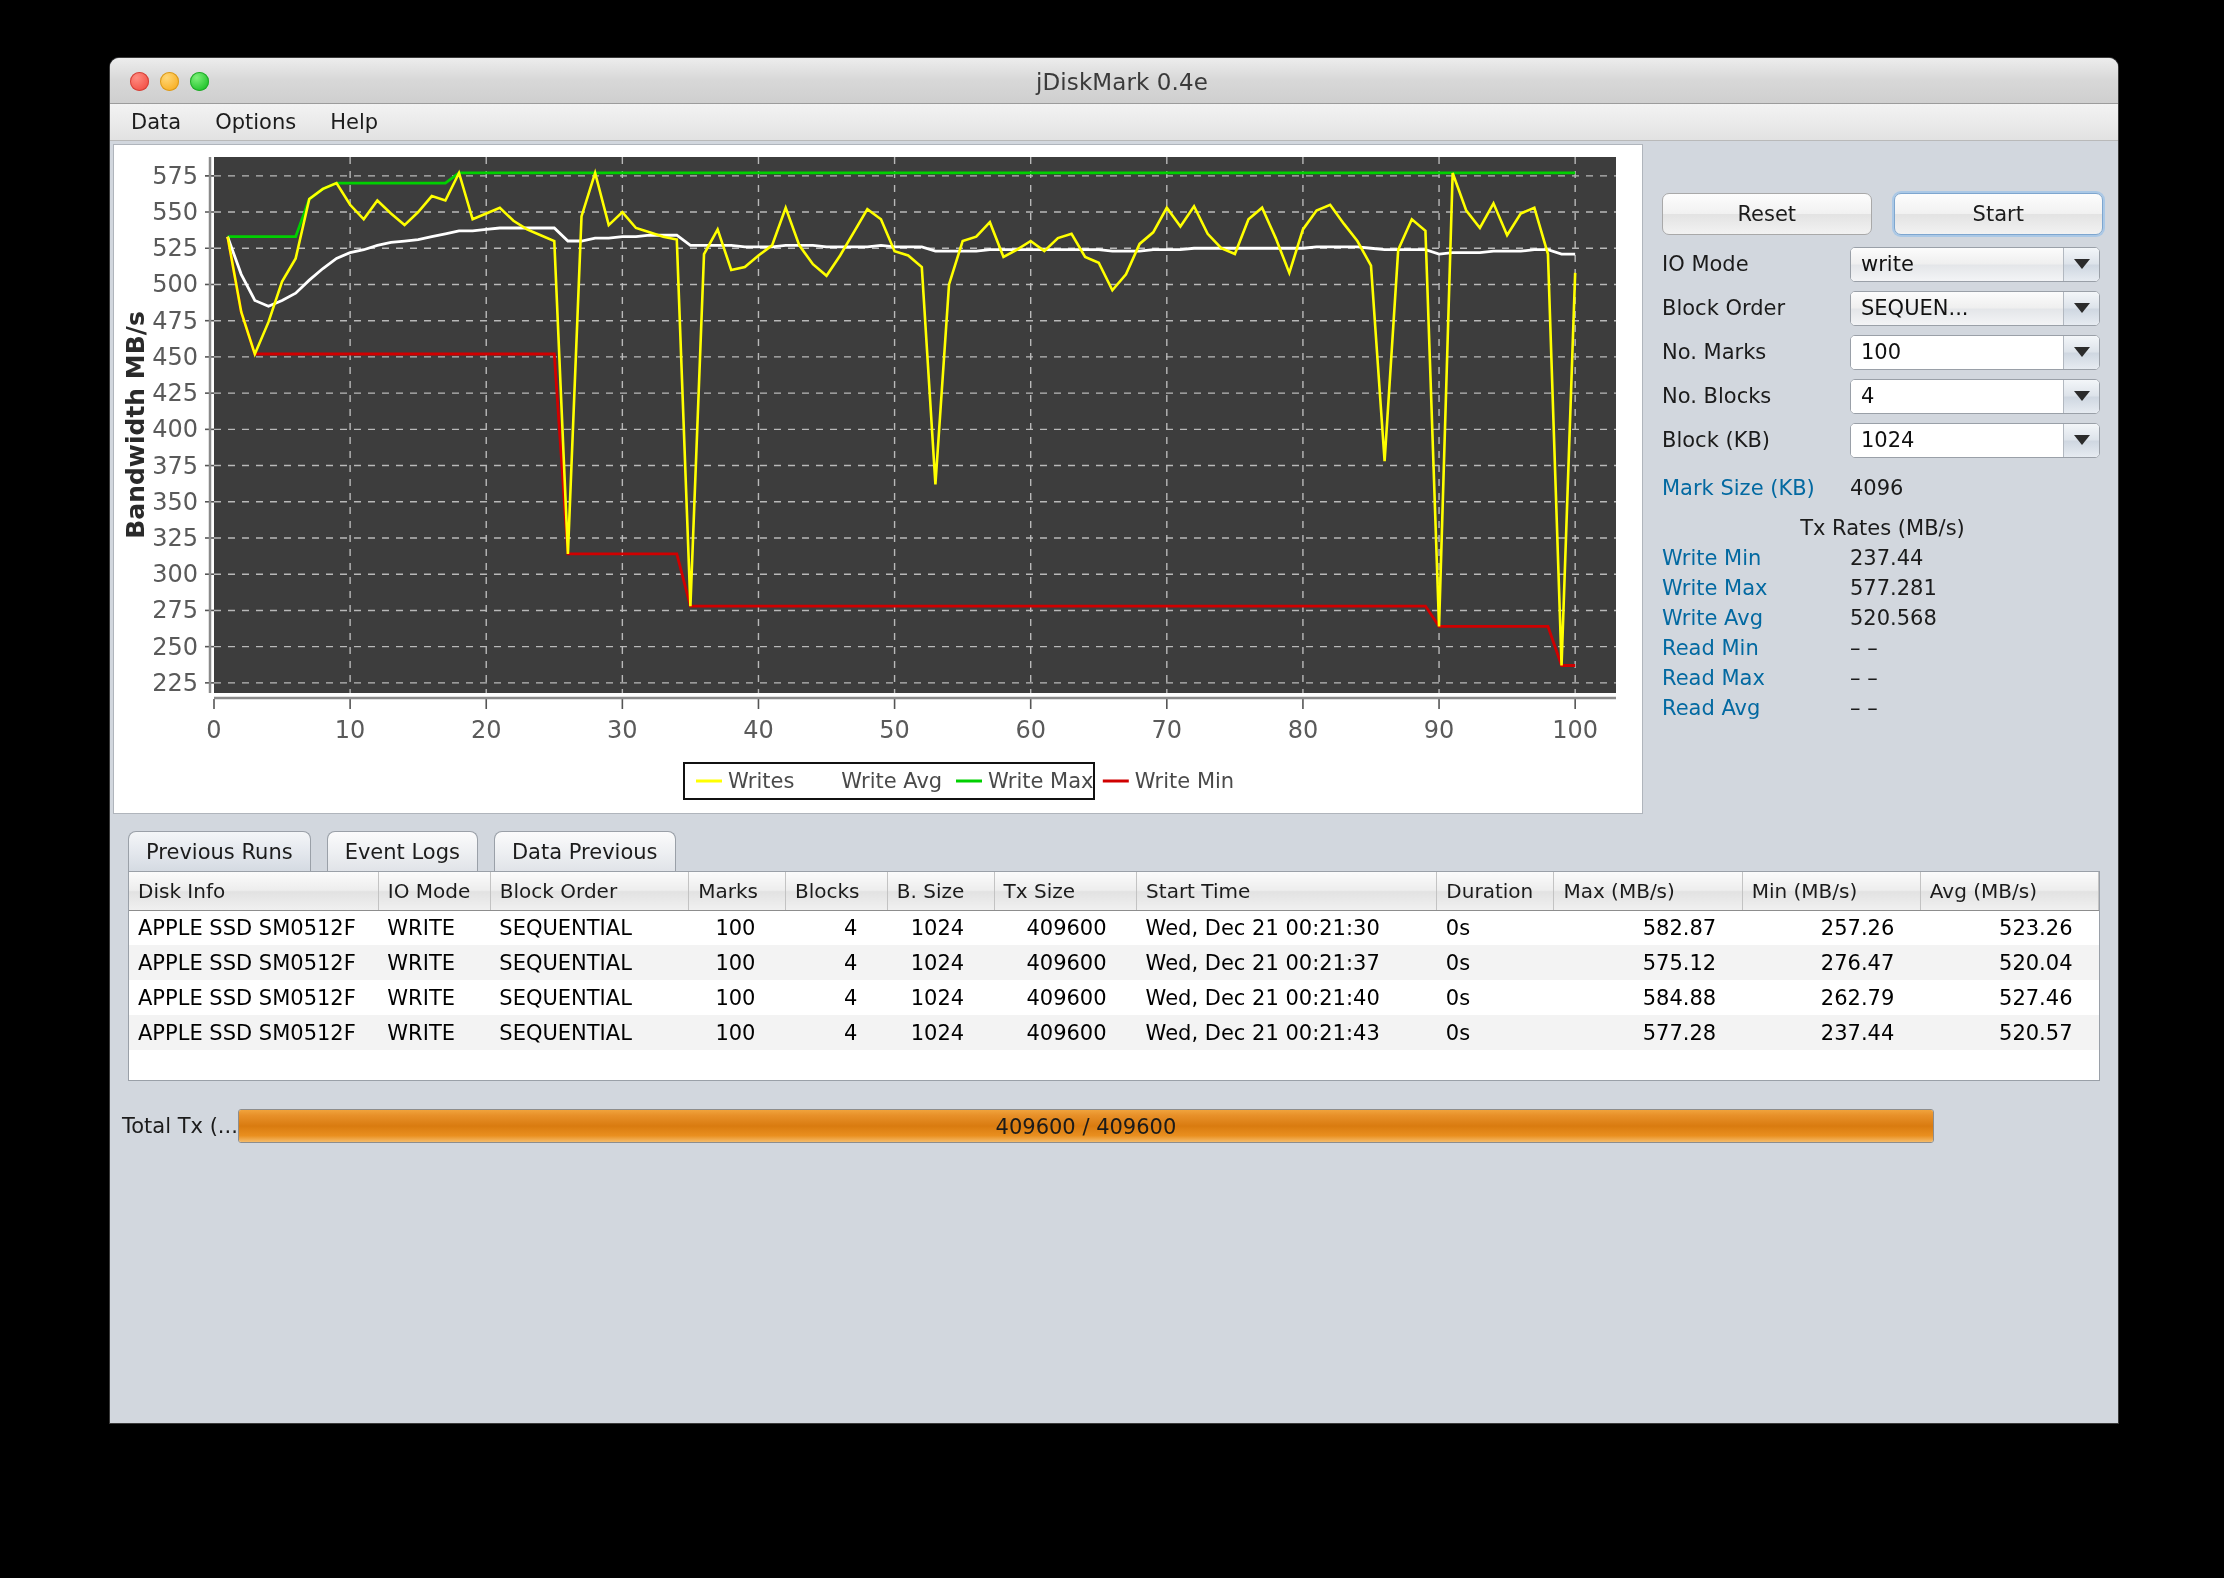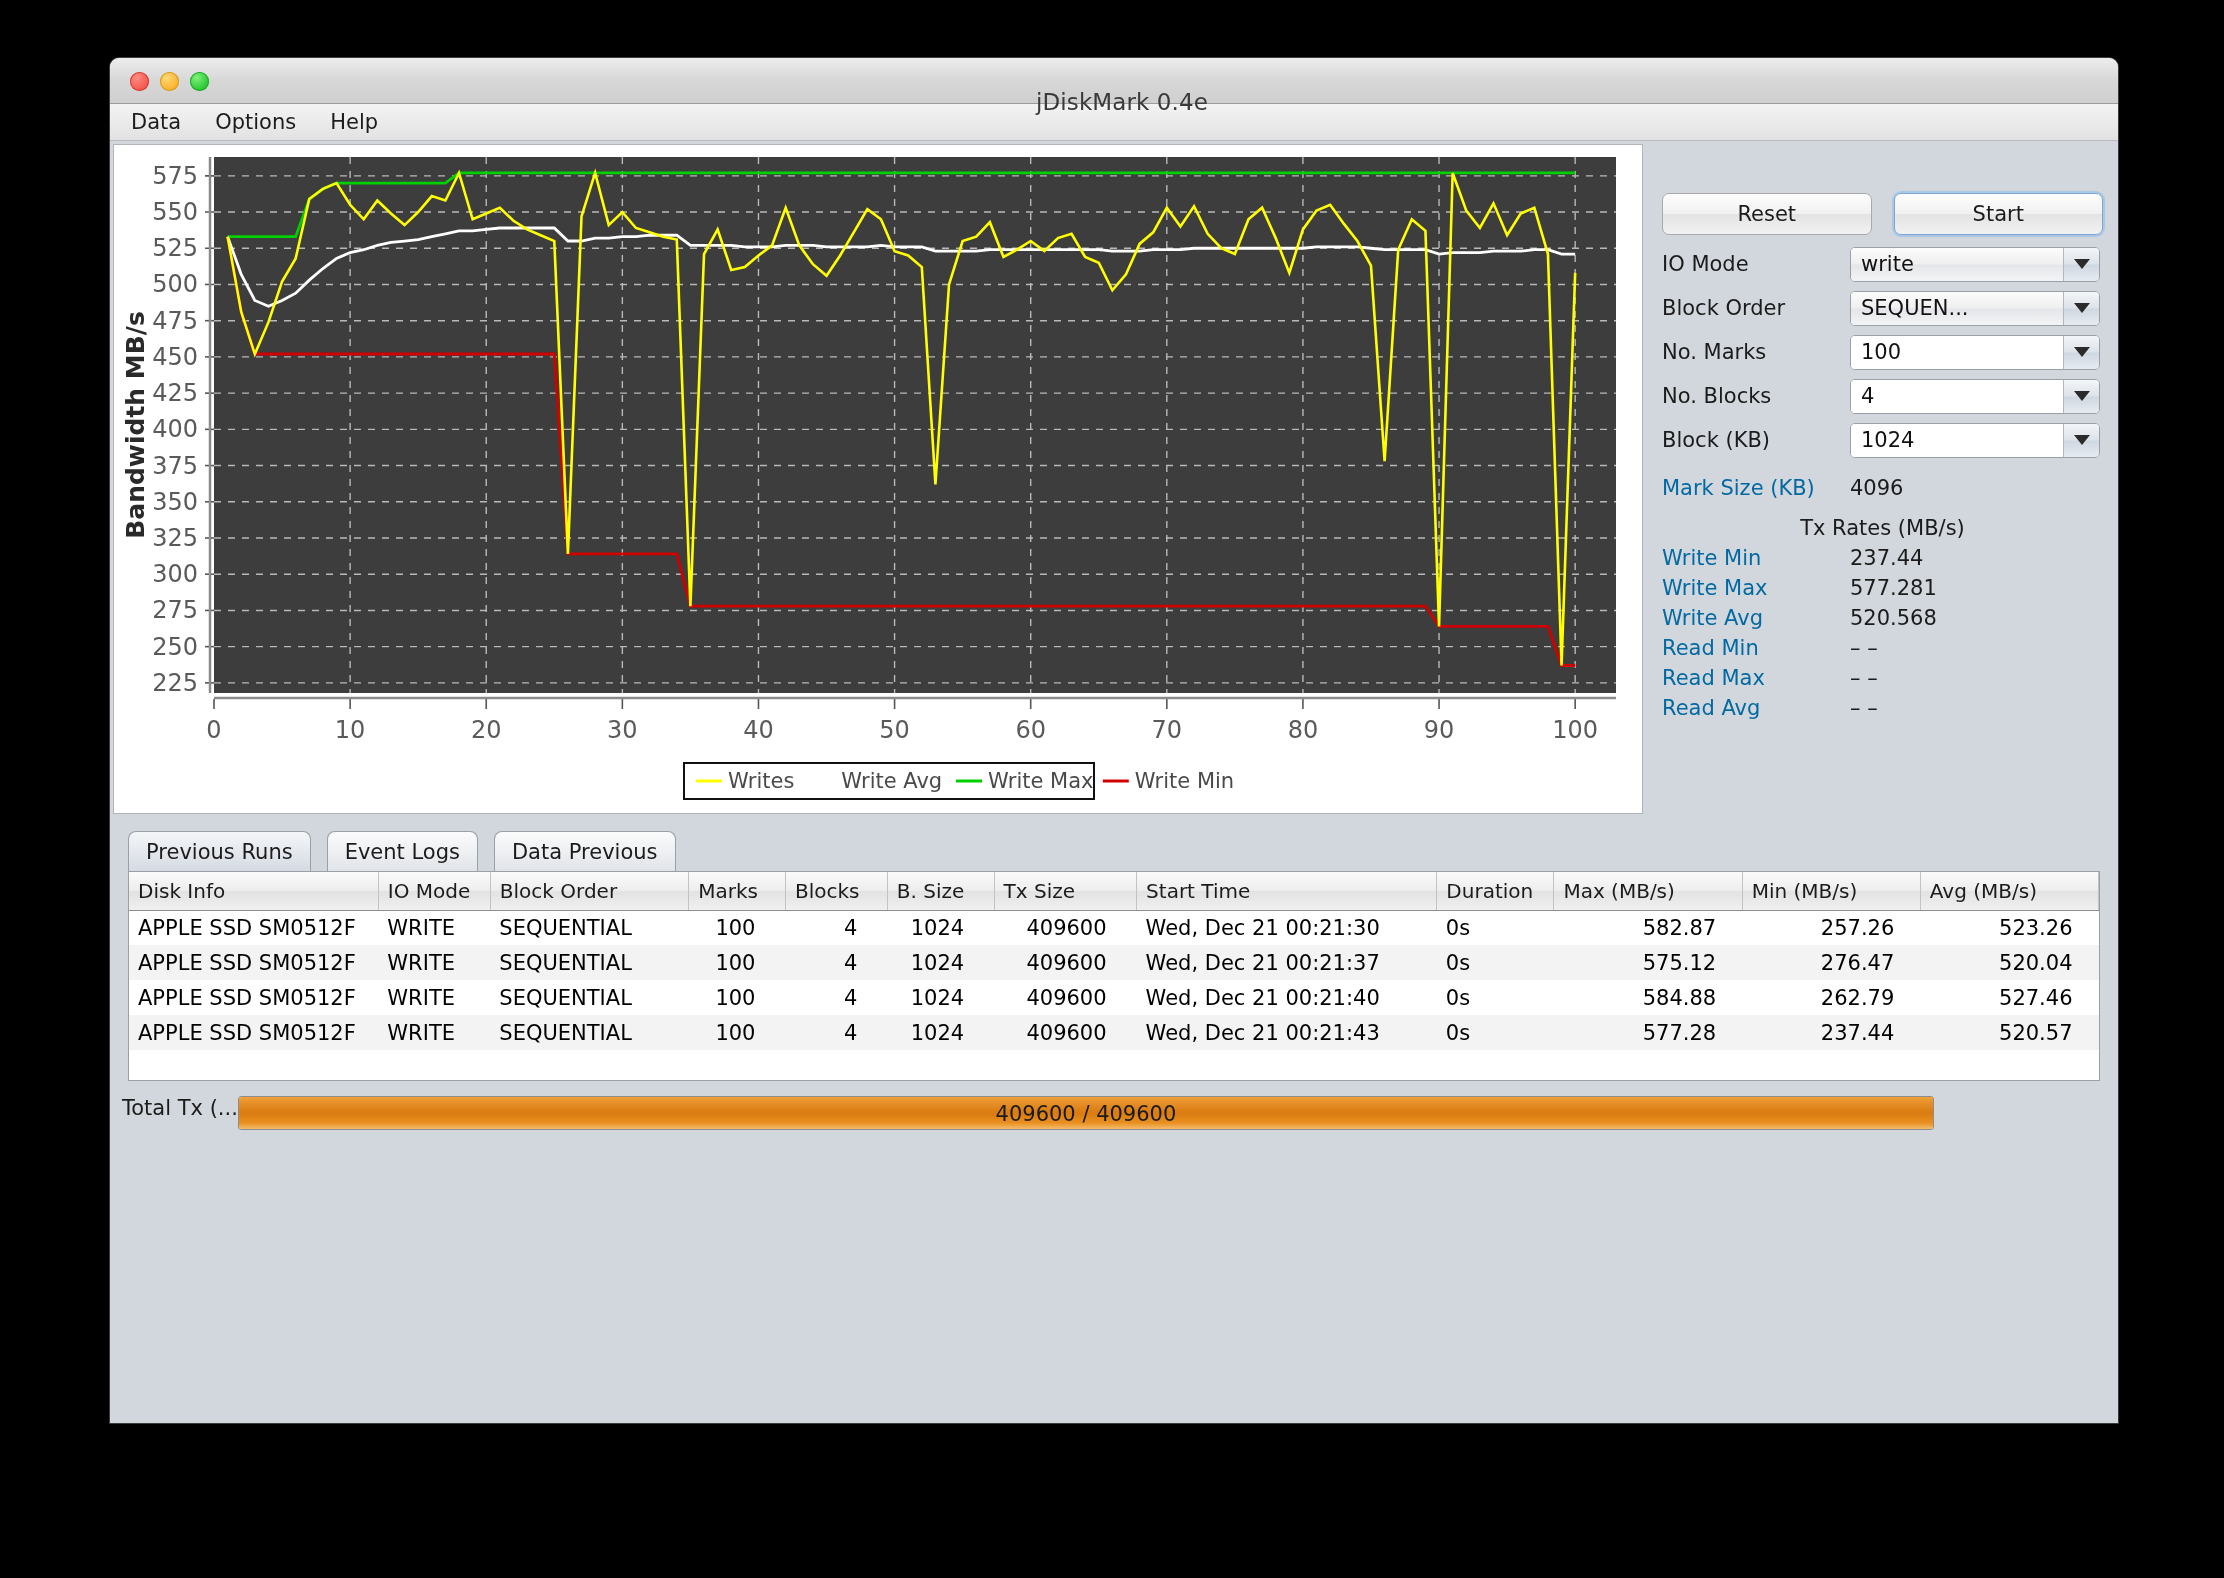--- a/index.html
+++ b/index.html
@@ -25,21 +25,20 @@
     height: 46px;
     background: linear-gradient(to bottom, #ededed 0%, #d8d8d8 48%, #cfcfcf 100%);
     border-bottom: 1px solid #9c9c9c;
     position: relative;
   }
   #title-text {
     position: absolute; left: 16px; right: 0; top: 11px;
     text-align: center;
     font-size: 23px; color: #3a3a3a;
     letter-spacing: .1px;
-    margin-top: 20px;
   }
   .traffic { position: absolute; top: 14px; width: 19px; height: 19px; border-radius: 50%; }
   .traffic.close  { left: 20px;  background: radial-gradient(circle at 35% 30%, #ff8d82, #f4564c 70%); box-shadow: inset 0 0 0 1px #d1423a; }
   .traffic.min    { left: 50px;  background: radial-gradient(circle at 35% 30%, #ffd777, #f9b32c 70%); box-shadow: inset 0 0 0 1px #d8991e; }
   .traffic.max    { left: 80px;  background: radial-gradient(circle at 35% 30%, #7ef07a, #28c732 70%); box-shadow: inset 0 0 0 1px #22a92b; }
 
   #menubar {
     height: 37px;
     background: linear-gradient(to bottom, #f3f3f3, #e2e2e2);
     border-bottom: 1px solid #b9b9b9;
@@ -179,21 +178,21 @@
   }
   table.runs tr.odd td { background: #ffffff; }
   table.runs tr.even td { background: #f3f3f3; }
   td.num, th.num { text-align: right; padding-right: 26px; }
   td.numc, th.numc { text-align: right; padding-right: 30px; }
 
   
   #progress-row {
     position: absolute; left: 0px; top: 955px;
     width: 1824px; height: 60px;
-    display: flex; 
+    display: flex; align-items: center;
   }
   #progress-label { width: 120px; margin-left: 12px; font-size: 21px; color: #1b1b1b; white-space: nowrap; }
   #progress-track {
     position: relative;
     width: 1842px; height: 34px;
     border: 1px solid #8d8d8d;
     border-radius: 3px;
     background: #e9e9e9;
     overflow: hidden;
   }

